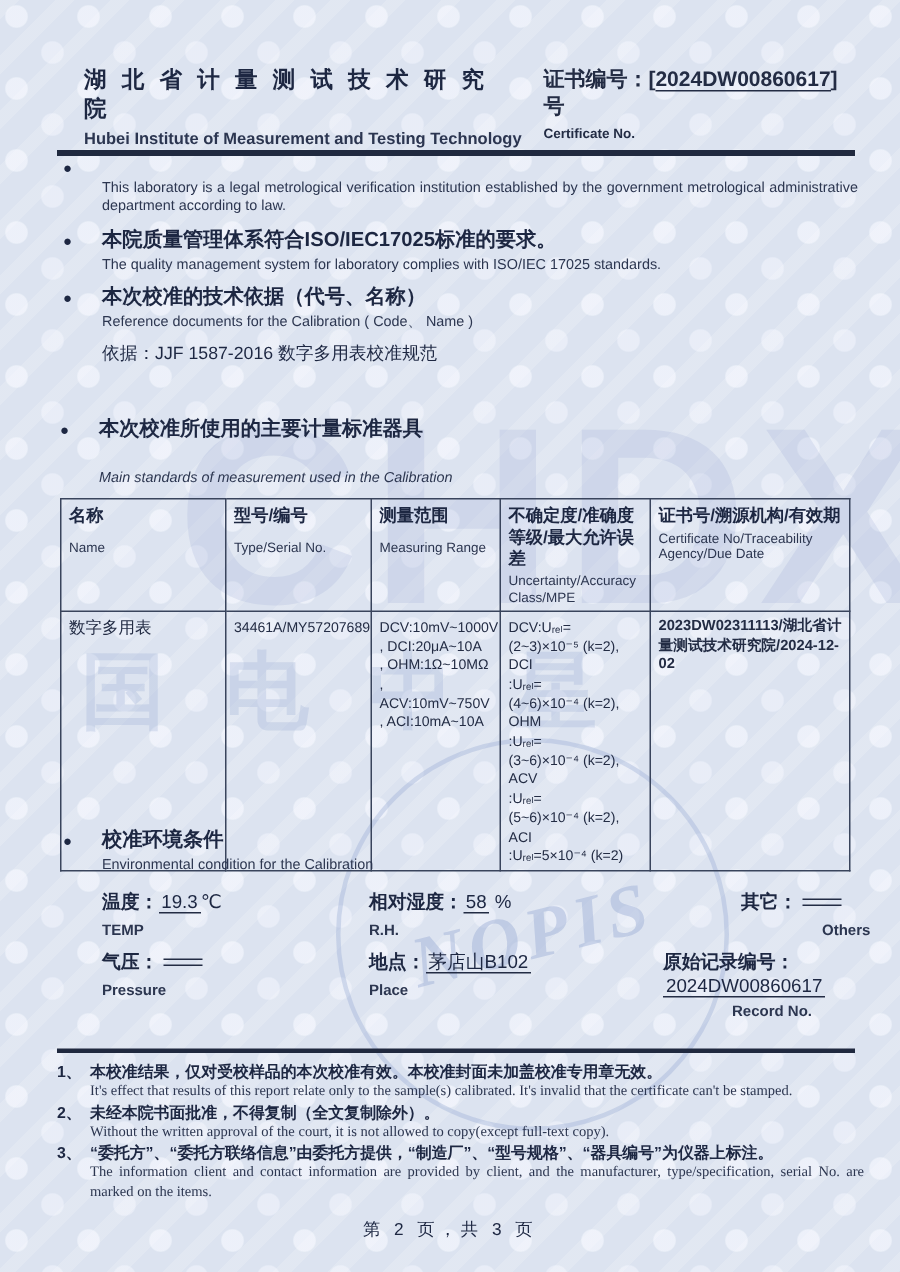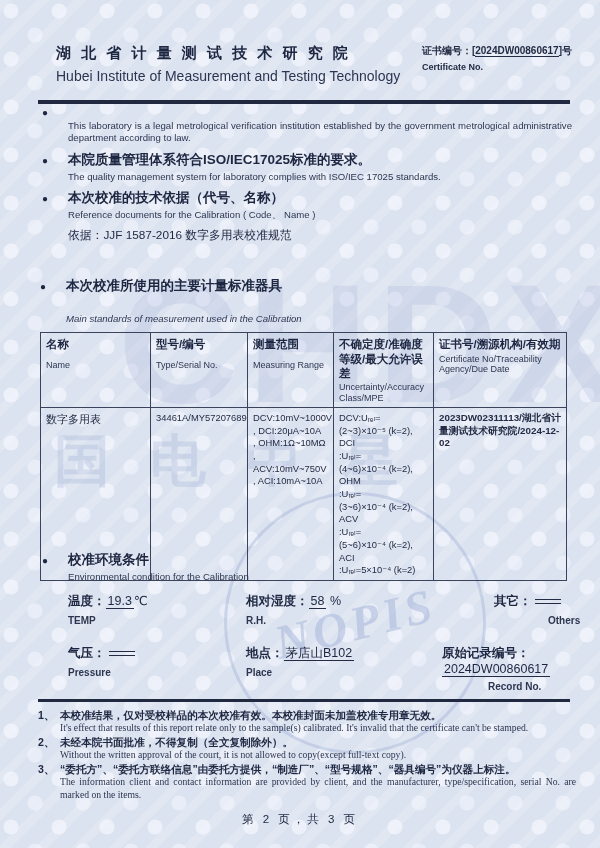--- a/index.html
+++ b/index.html
@@ -26,22 +26,22 @@
               display:flex; align-items:center; justify-content:center; }
   .wm-stamp-text { font-family:"Liberation Serif",serif; font-style:italic; font-weight:bold;
                    font-size:48px; letter-spacing:4px; color:rgba(155,173,213,0.45);
                    transform:rotate(-14deg); }
   
   .content { position:absolute; inset:0; z-index:2; }
   .abs { position:absolute; }
   
   .header { top:44px; left:56px; right:28px; display:flex; justify-content:space-between;gap:12px; }
   .inst-cn { font-size:15px; font-weight:bold; letter-spacing:3px; color:#1d2742; }
-  .inst-en { font-size:14px; font-weight:normal; margin-top:5px; color:#2b3550;text-align:right; }
-  .cert-cn { font-size:10px; font-weight:bold; }
+  .inst-en { font-size:11px; font-weight:bold; margin-top:5px; color:#2b3550; }
+  .cert-cn { font-size:14px; font-weight:bold; }
   .cert-num { border-bottom:1px solid #232c44; }
   .cert-en { font-size:9px; font-weight:bold; margin-top:4px; }
   .rule { background:#20293f; }
   .rule1 { top:100px; left:38px; right:30px; height:3.5px; }
   .rule2 { top:699px; left:38px; right:30px; height:3px; }
   
   .statements { top:107px; left:42px; right:28px; }
   .stmt-cn { display:flex; align-items:baseline; font-size:13.5px; font-weight:bold; color:#1d2742; }
   .bullet { font-size:10px; width:26px; flex:0 0 26px; }
   .stmt-en { margin-left:26px; font-size:9.6px; line-height:1.28; max-width:520px;
@@ -56,21 +56,21 @@
   th .h-cn { font-size:11.5px; font-weight:bold; line-height:1.25; color:#1d2742; display:block; }
   th .h-en { font-size:9px; font-weight:normal; line-height:1.2; color:#2c3650; display:block; margin-top:8px; }
   th.tall .h-en { margin-top:2px; }
   td { height:100px; font-size:9.4px; line-height:1.35; color:#232c44; }
   .pre { white-space:pre-line; }
   .cell-name { font-size:11px; }
   .cell-cert { font-size:9.8px; font-weight:bold; line-height:1.3; }
   
   .environment { top:551px; left:42px; right:28px; }
   .env-grid { margin-top:10px; margin-left:26px; display:grid;
-              grid-template-columns:178px 196px 1fr; row-gap:19px; }
+              grid-template-columns:178px 196px 1fr; row-gap:7px; }
   .f-line { font-size:12.5px; font-weight:bold; color:#1d2742; }
   .f-val { font-weight:normal; border-bottom:1px solid #232c44; padding:0 2px; }
   .f-unit { font-weight:normal; }
   .f-en { font-size:10px; font-weight:bold; margin-top:5px; color:#2c3650; }
   .blank-mark { display:inline-block; width:26px; height:5px; border-top:1.3px solid #232c44;
                 border-bottom:1.3px solid #232c44; vertical-align:middle; margin-left:3px; }
   .pad-others { padding-left:52px; }
   .pad-others .f-en { padding-left:54px; }
   .env-record .f-en { padding-left:46px; }
   

